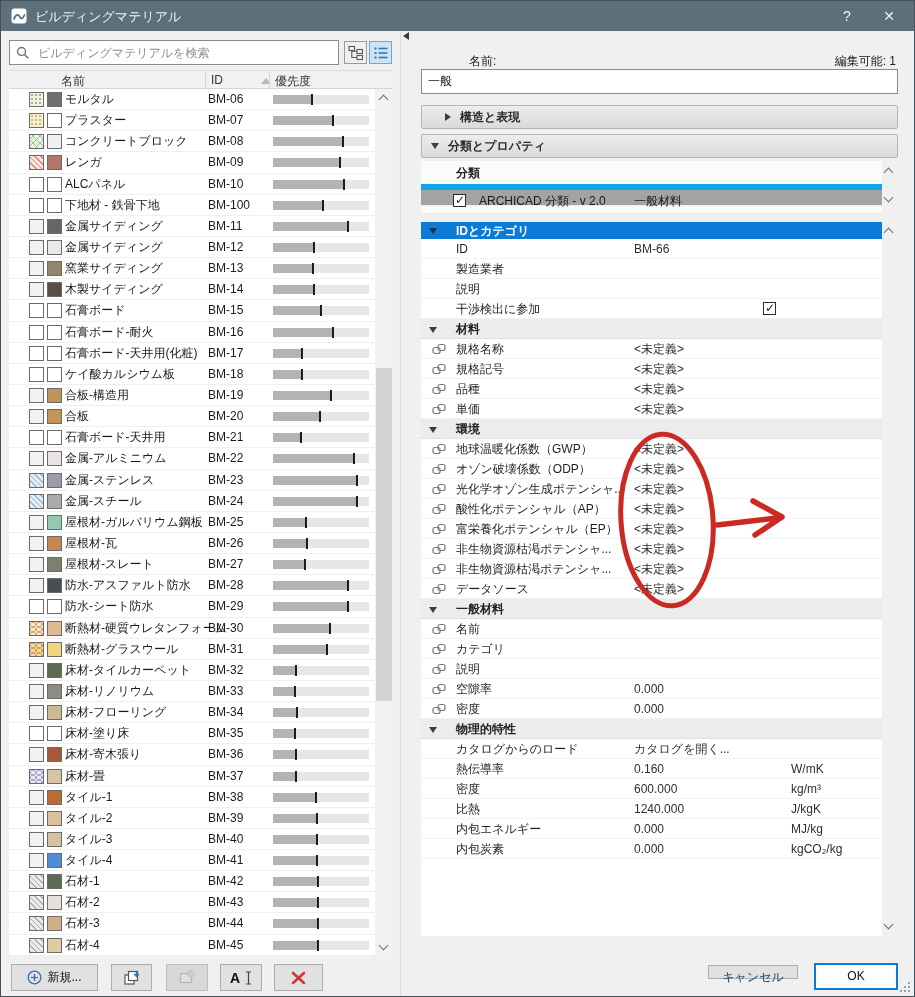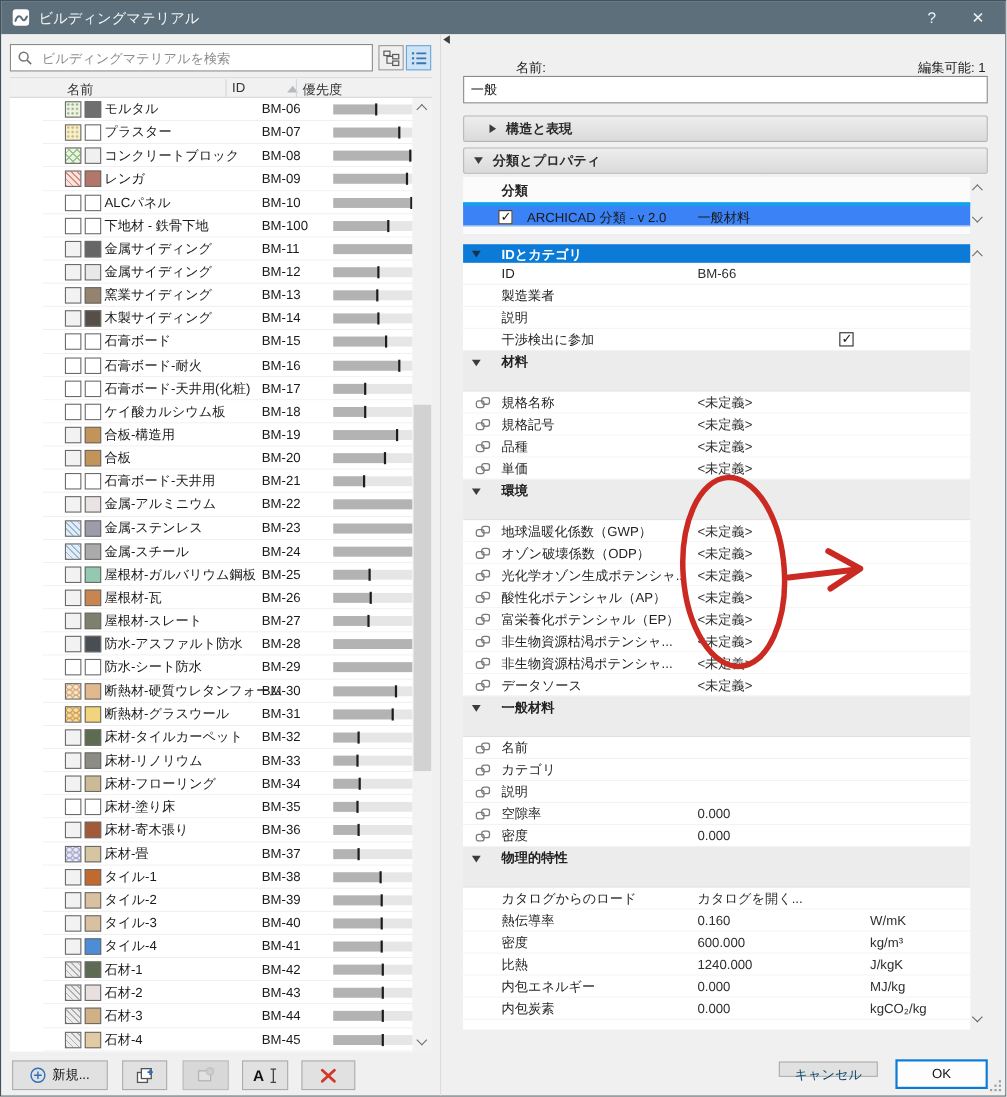--- a/index.html
+++ b/index.html
@@ -24,21 +24,21 @@
   .btn-list{left:368px;background:#cfe3f6;border:1px solid #6ba7d8;}
   .view-btn svg{position:absolute;left:3px;top:3px;}
   
   .list-header{position:absolute;left:8px;top:69px;width:384px;height:19px;background:#f1f1f1;
     border-top:1px solid #dcdcdc;border-bottom:1px solid #d4d4d4;}
   .lh-label{position:absolute;top:2px;font-size:12px;color:#333;}
   .lh-sep{position:absolute;top:1px;width:1px;height:16px;background:#d6d6d6;}
   .sort-asc{position:absolute;left:252px;top:7px;width:0;height:0;border-left:5px solid transparent;border-right:5px solid transparent;border-bottom:6px solid #b4bcc2;}
   
   .list-rows{position:absolute;left:8px;top:88px;width:366px;height:867px;background:#fff;overflow:hidden;}
-  .lrow{position:relative;width:100%;height:21.15px;border-bottom:1px solid #efefef;background:#fff;margin-left:30px;}
+  .lrow{position:relative;width:100%;height:21.15px;border-bottom:1px solid #efefef;background:#fff;}
   .sw{position:absolute;top:3px;width:15px;height:15px;border:1px solid #6b6b6b;}
   .lname{position:absolute;left:56px;top:0;line-height:21px;white-space:nowrap;color:#1a1a1a;}
   .lid{position:absolute;left:199px;top:0;line-height:21px;color:#1a1a1a;}
   .lbar{position:absolute;left:264px;top:6px;width:96px;height:9px;background:#e6e6e6;}
   .lfill{position:absolute;left:0;top:0;height:9px;background:#b3b3b3;}
   .lmark{position:absolute;top:-1px;width:2px;height:11px;background:#1c1c1c;}
   
   .list-scroll{position:absolute;left:374px;top:88px;width:18px;height:867px;background:#f2f2f2;}
   .list-thumb{position:absolute;left:1px;top:279px;width:16px;height:333px;background:#d2d2d2;}
   
@@ -55,33 +55,33 @@
   .r-label{position:absolute;left:420px;top:52px;color:#222;margin-left:48px;}
   .r-editable{position:absolute;top:52px;right:18px;color:#222;}
   .name-input{position:absolute;left:420px;top:68px;width:477px;height:25px;border:1px solid #8a8a8a;background:#fff;font-family:inherit;font-size:12px;padding:0 6px;color:#111;}
   .accordion{position:absolute;left:420px;width:477px;height:24px;background:linear-gradient(#ededed,#dadada);border:1px solid #b5b5b5;border-radius:2px;display:flex;align-items:center;padding-left:9px;gap:9px;font-weight:bold;color:#2b2b2b;}
   .acc1{top:104px;padding-left:23px;} .acc2{top:133px;}
   .tri-r{width:0;height:0;border-left:6px solid #3c3c3c;border-top:4px solid transparent;border-bottom:4px solid transparent;}
   .tri-d{width:0;height:0;border-top:6px solid #3c3c3c;border-left:4px solid transparent;border-right:4px solid transparent;}
   
   .class-box{position:absolute;left:420px;top:160px;width:461px;height:53px;background:#fbfbfb;border-bottom:1px solid #e8e8e8;}
   .class-title{position:absolute;left:35px;top:4px;font-weight:bold;color:#222;}
-  .class-row{position:absolute;left:0;top:23px;width:461px;height:22px;background:#3b82f6;border-top:3px solid #0ea5e9;border-bottom:1px solid #eee;}
+  .class-row{position:absolute;left:0;top:23px;width:461px;height:22px;background:#a3a3a3;border-top:6px solid #0ea5e9;border-bottom:1px solid #eee;}
   .class-row .cb{left:32px;top:4px;}
   .class-sys{position:absolute;left:58px;top:3px;color:#1a1a1a;}
   .class-val{position:absolute;left:213px;top:3px;color:#1a1a1a;}
   
   .cb{position:absolute;width:13px;height:13px;border:1px solid #2b2b2b;background:#fff;}
   .cb.checked::after{content:"\2713";position:absolute;left:1px;top:-2px;font-size:12px;font-weight:bold;color:#1a1a1a;}
   
   .grid{position:absolute;left:420px;top:221px;width:461px;height:714px;background:#fff;}
   .g-hdr{position:relative;height:17px;background:#0b7bd7;color:#fff;font-weight:bold;}
   .g-hdr .tri-d{position:absolute;left:8px;top:6px;border-top-color:#16324a;}
   .g-hdr-label{position:absolute;left:35px;top:1px;line-height:16px;}
-  .g-sec{position:relative;height:37px;background:#ececec;border-bottom:1px solid #e0e0e0;}
+  .g-sec{position:relative;height:20px;background:#ececec;border-bottom:1px solid #e0e0e0;}
   .g-sec .tri-d{position:absolute;left:8px;top:8px;}
   .g-sec-label{position:absolute;left:35px;top:0;line-height:20px;font-weight:bold;color:#222;}
   .g-row{position:relative;height:20px;background:#fff;border-bottom:1px solid #f3f3f3;}
   .g-label{position:absolute;left:35px;top:0;line-height:20px;color:#1f1f1f;white-space:nowrap;}
   .g-value{position:absolute;left:213px;top:0;line-height:20px;color:#2e2e2e;white-space:nowrap;}
   .g-unit{position:absolute;left:370px;top:0;line-height:20px;color:#2e2e2e;}
   .linkic{position:absolute;left:11px;top:4px;}
   
   .chev{position:absolute;width:7px;height:7px;border:solid #6e6e6e;border-width:0 0 1.5px 1.5px;}
   .chev-up{transform:rotate(135deg);}

